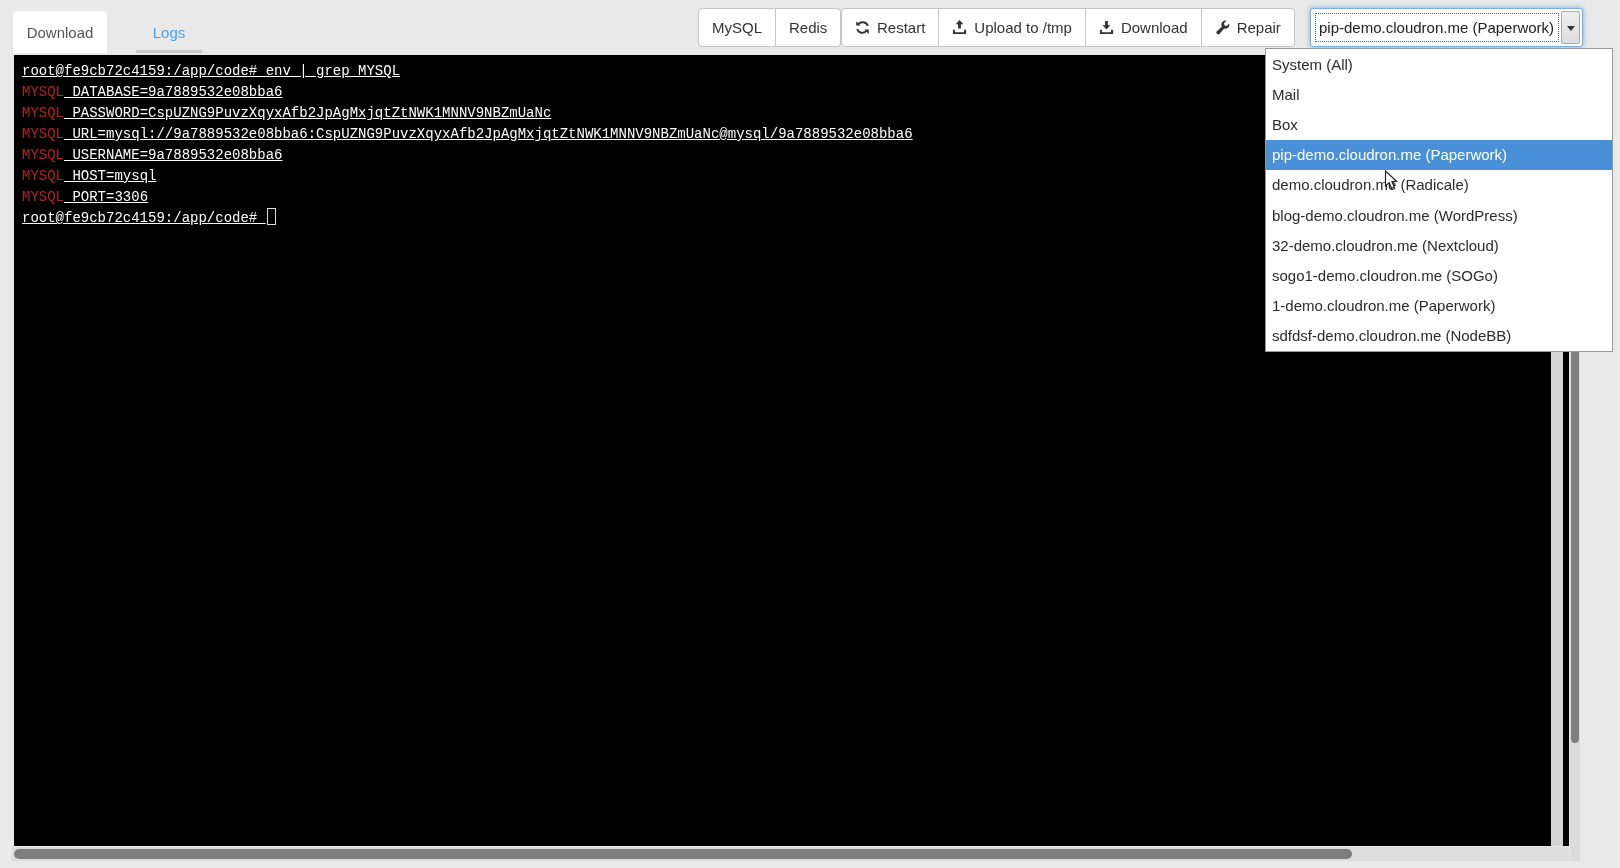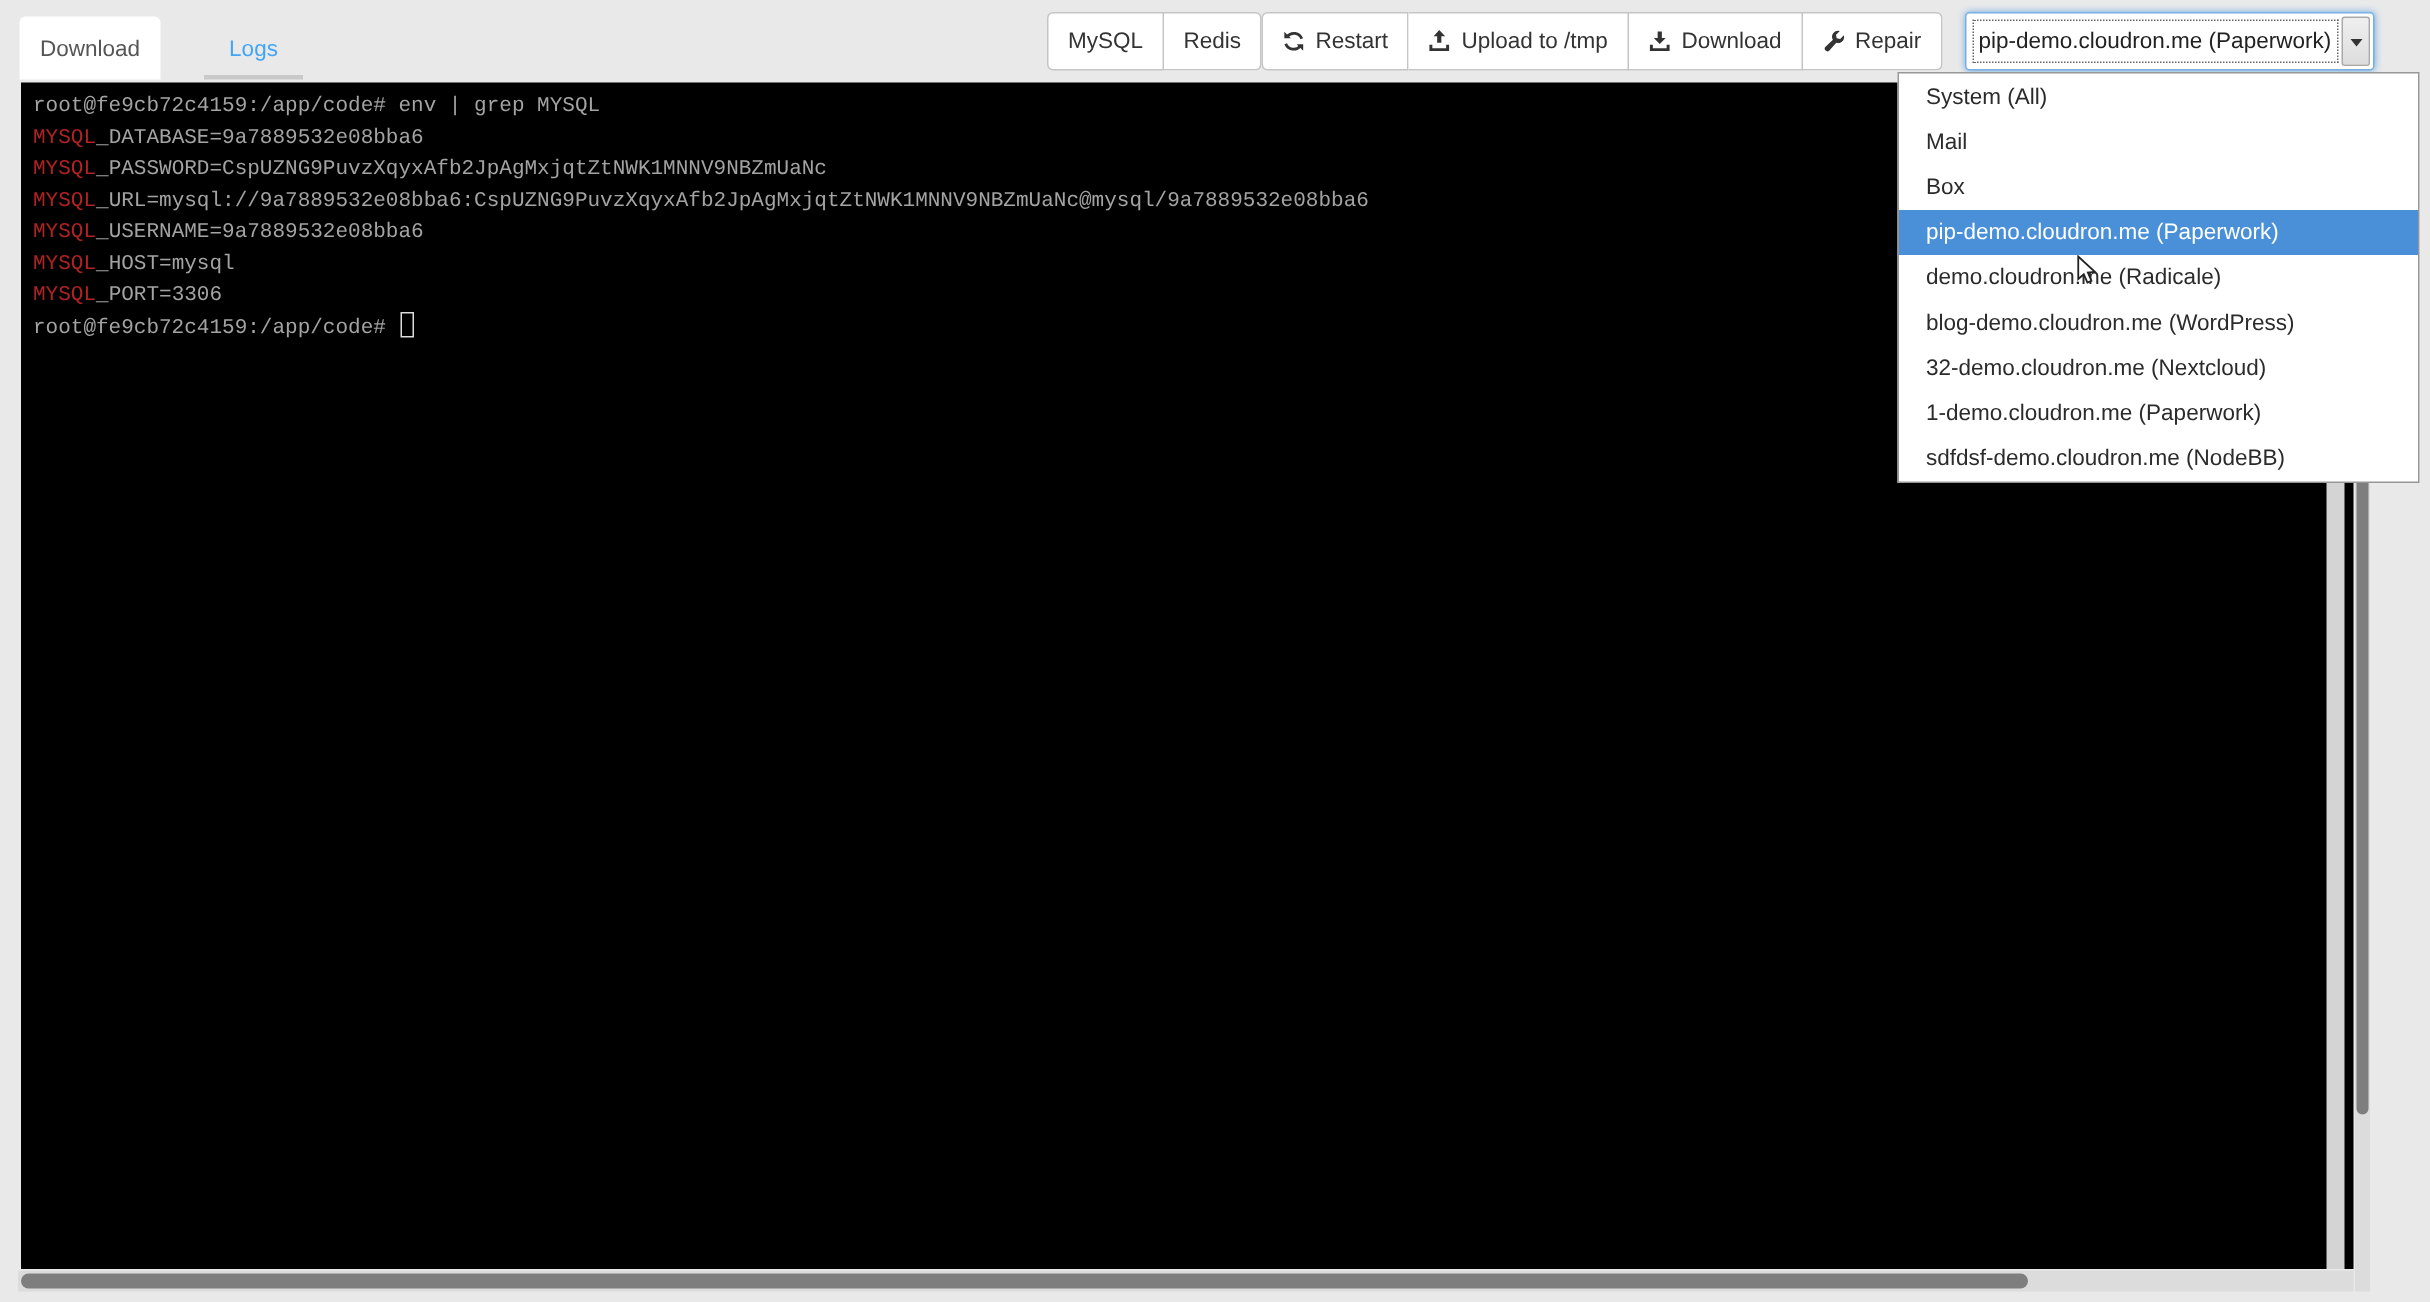--- a/index.html
+++ b/index.html
@@ -51,36 +51,36 @@
     display:flex; align-items:center; justify-content:center;
   }
   .arrow-down { width:0; height:0; border:4px solid transparent; border-top:5px solid #333; margin-top:5px; }
 
   
   .dropdown {
     position:absolute; left:1265px; top:48px; width:348px;
     background:#ffffff; border:1px solid #979797; z-index:10; padding:0;
   }
   .dd-item {
-    height:30.2px; display:flex; align-items:center; padding-left:18px;
+    height:30.2px; display:flex; align-items:center; padding-left:6px;
     font-size:15px; color:#2b2b2b; white-space:nowrap; cursor:default;
   }
   .dd-item.selected { color:#ffffff; }
 
   
   .terminal {
     position:absolute; left:14px; top:55px; width:1555px; height:791px;
     background:#000000;
   }
   .term-content {
     padding:6px 0 0 8px;
     font-family:"Liberation Mono","DejaVu Sans Mono",monospace;
     font-size:14px; line-height:21px; white-space:pre;
   }
-  .seg-fg  { color:#a3a3a3; }
+  .seg-fg  { color:#ffffff;text-decoration:underline; }
   .seg-red { color:#b22222; }
   .term-cursor {
     display:inline-block; width:9px; height:17px;
     border:1px solid #dddddd; vertical-align:-3px; margin-left:1px;
   }
   .xterm-scrollbar {
     position:absolute; top:0; right:6px; width:12px; height:100%;
     background:#d4d4d4;
   }
 
@@ -170,20 +170,21 @@
 </div>
 
 <div class="dropdown">
     <div class="dd-item">System (All)</div>
     <div class="dd-item">Mail</div>
     <div class="dd-item">Box</div>
     <div class="dd-item selected" style="background: rgb(74, 144, 217);">pip-demo.cloudron.me (Paperwork)</div>
     <div class="dd-item">demo.cloudron.me (Radicale)</div>
     <div class="dd-item">blog-demo.cloudron.me (WordPress)</div>
     <div class="dd-item">32-demo.cloudron.me (Nextcloud)</div>
+    <div class="dd-item">sogo1-demo.cloudron.me (SOGo)</div>
     <div class="dd-item">1-demo.cloudron.me (Paperwork)</div>
     <div class="dd-item">sdfdsf-demo.cloudron.me (NodeBB)</div>
   </div>
 
 <div class="mouse-cursor">
   <svg width="15" height="22" viewBox="0 0 15 22">
     <path d="M1.5 1 L1.5 16 L5.2 12.8 L7.6 18.4 L10.3 17.2 L7.9 11.7 L12.6 11.2 Z" fill="#ffffff" stroke="#222222" stroke-width="1.2"></path>
   </svg>
 </div>
 

